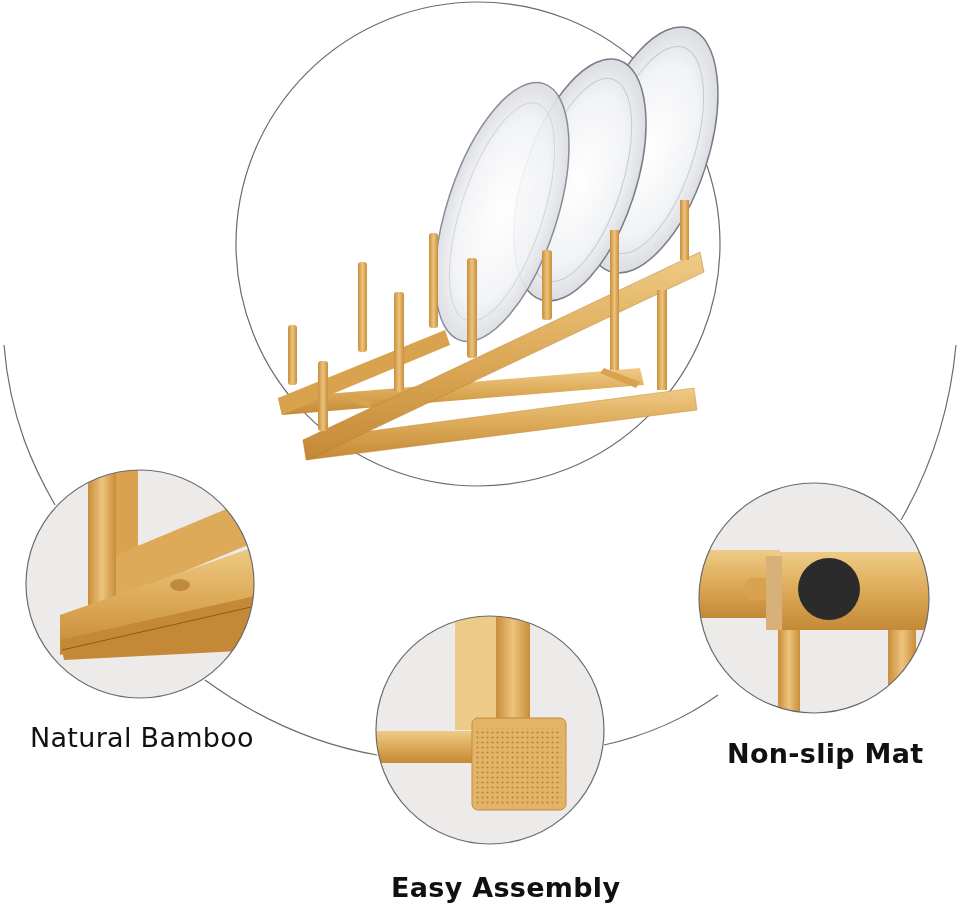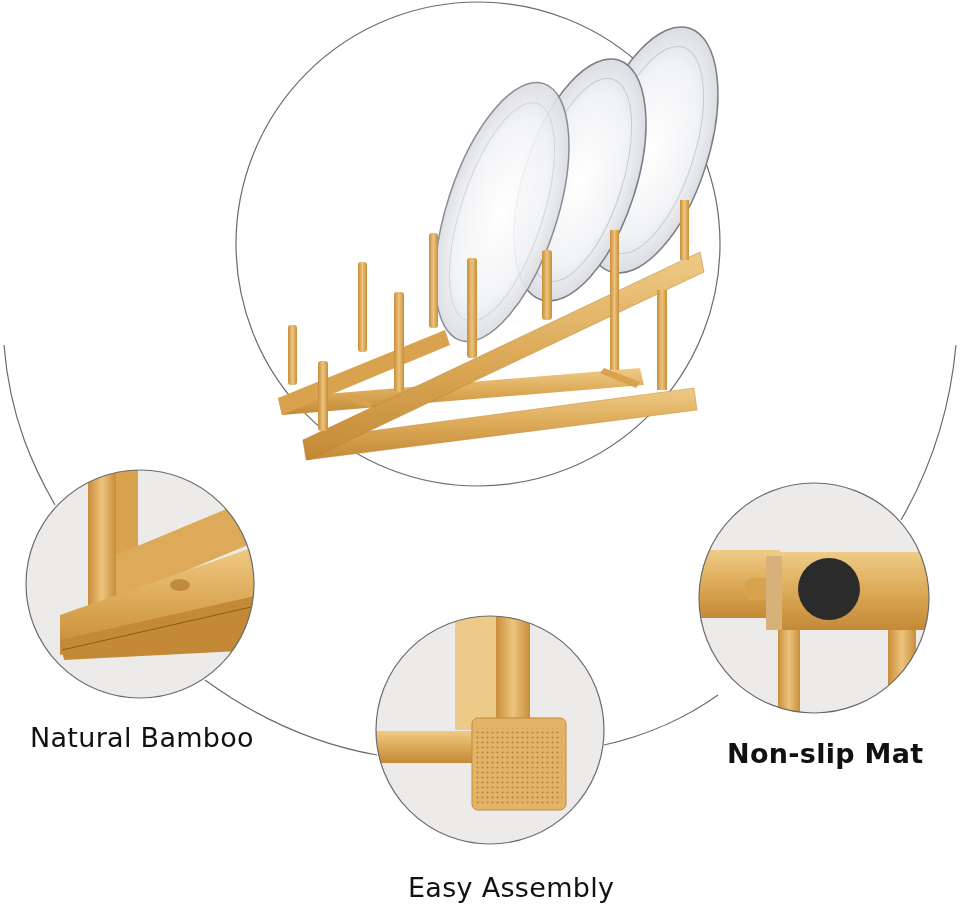--- a/index.html
+++ b/index.html
@@ -3,21 +3,21 @@
 <meta charset="utf-8">
 <style>
   html, body { margin: 0; padding: 0; background: #ffffff; }
   body { width: 962px; height: 912px; position: relative; overflow: hidden;
          font-family: "DejaVu Sans", "Liberation Sans", sans-serif; }
   .stage { position: absolute; left: 0; top: 0; width: 941px; height: 912px; text-align: right; }
   svg.art { position: absolute; left: 0; top: 0; }
   .label { position: absolute; color: #111; font-size: 27px; letter-spacing: 0.3px; white-space: nowrap; }
   .label-bamboo { left: 30px; top: 722px; }
   .label-mat { left: 727px; top: 738px; font-weight: bold; }
-  .label-assembly { left: 408px; top: 872px; }
+  .label-assembly { left: 391px; top: 872px; font-weight: bold; }
 </style>
 </head>
 <body>
 
 <div class="stage">
 <svg class="art" width="962" height="912" viewBox="0 0 962 912">
   <defs>
     <linearGradient id="bamboo" x1="0" y1="0" x2="0" y2="1">
       <stop offset="0" stop-color="#efcb86"></stop>
       <stop offset="0.5" stop-color="#dcaa58"></stop>

